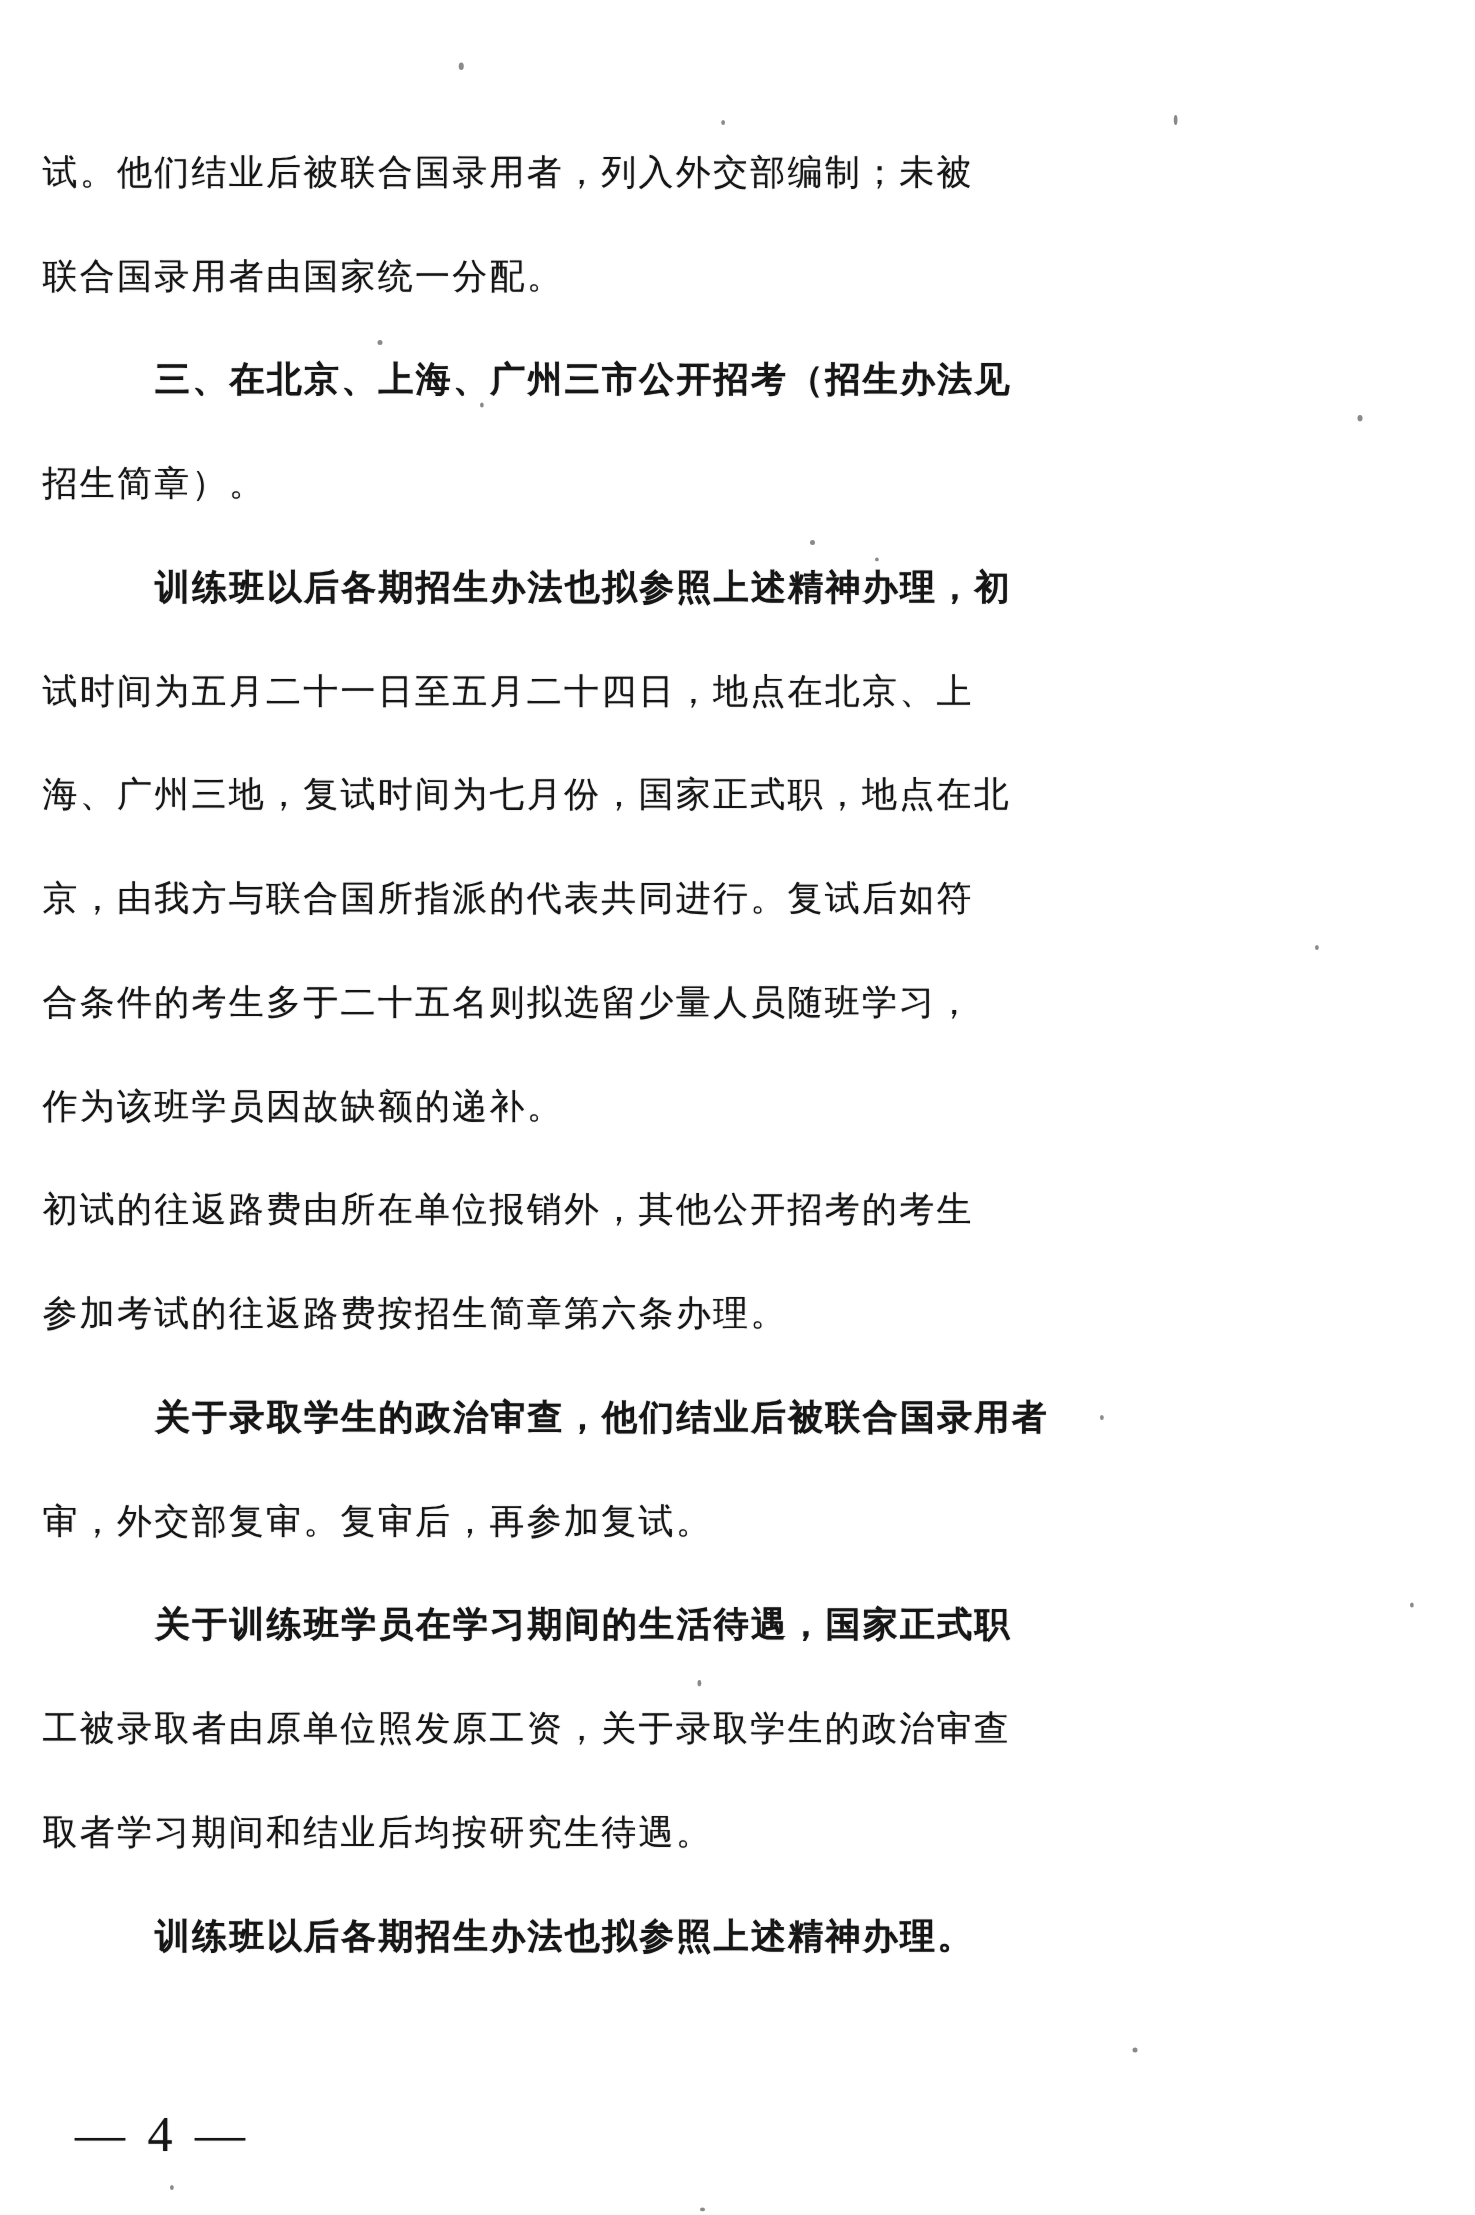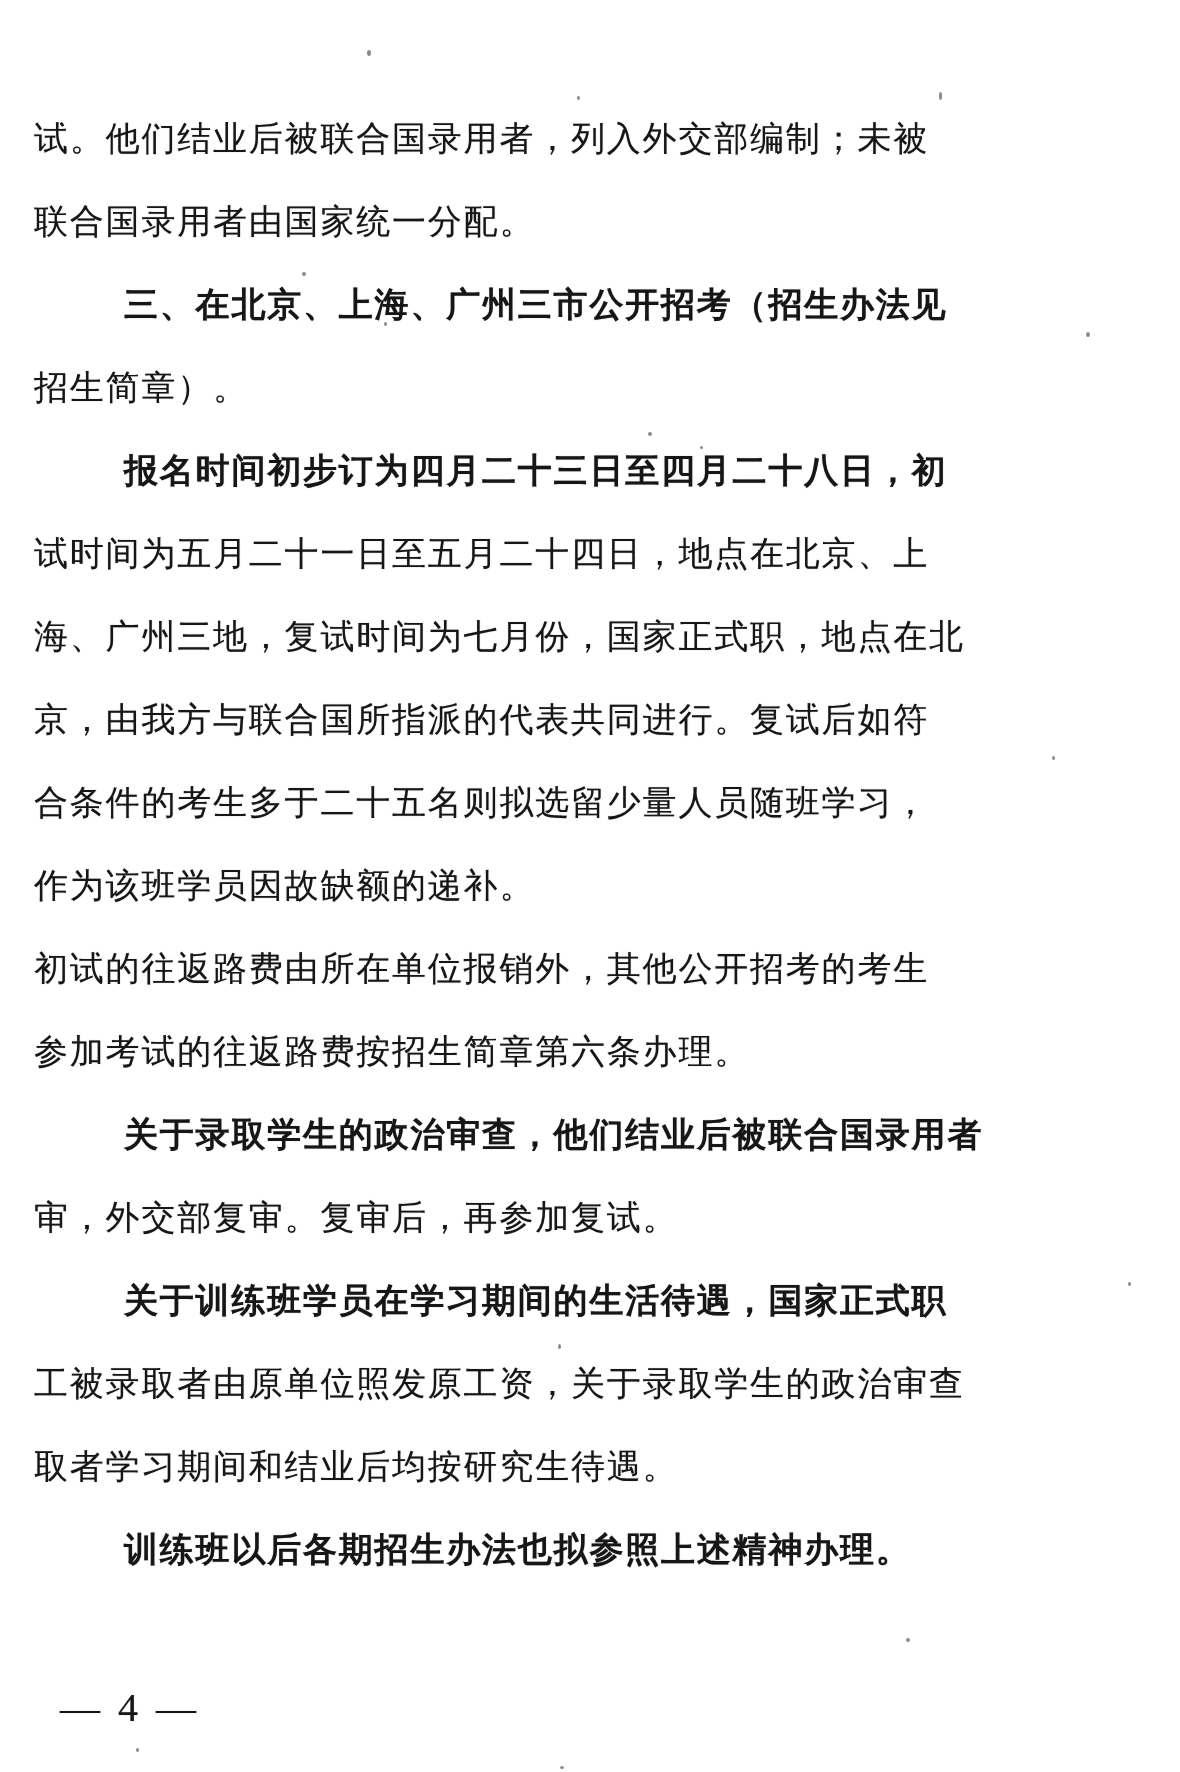--- a/index.html
+++ b/index.html
@@ -21,21 +21,21 @@
   }
   .text-block {
     position: absolute;
     left: 34px;
     top: 97px;
     width: 1126px;
   }
   .line {
     height: 83px;
     line-height: 83px;
-    font-size: 34px;
+    font-size: 28px;
     letter-spacing: 1.8px;
     color: #161616;
     white-space: nowrap;
     text-shadow: 0 0 1px rgba(20,20,20,0.45);
     font-weight: 500;
   }
   .line.indent {
     text-indent: 90px;
     font-weight: bold;
   }
@@ -60,21 +60,21 @@
 </style>
 </head>
 <body>
 
 <div class="page">
   <div class="text-block">
     <div class="line">试。他们结业后被联合国录用者，列入外交部编制；未被</div>
     <div class="line">联合国录用者由国家统一分配。</div>
     <div class="line indent">三、在北京、上海、广州三市公开招考（招生办法见</div>
     <div class="line">招生简章）。</div>
-    <div class="line indent">报名时间初步订为四月二十三日至四月二十八日，初</div>
+    <div class="line indent">训练班以后各期招生办法也拟参照上述精神办理，初</div>
     <div class="line">试时间为五月二十一日至五月二十四日，地点在北京、上</div>
     <div class="line">海、广州三地，复试时间为七月份，国家正式职，地点在北</div>
     <div class="line">京，由我方与联合国所指派的代表共同进行。复试后如符</div>
     <div class="line">合条件的考生多于二十五名则拟选留少量人员随班学习，</div>
     <div class="line">作为该班学员因故缺额的递补。</div>
     <div class="line">初试的往返路费由所在单位报销外，其他公开招考的考生</div>
     <div class="line">参加考试的往返路费按招生简章第六条办理。</div>
     <div class="line indent">关于录取学生的政治审查，他们结业后被联合国录用者</div>
     <div class="line">审，外交部复审。复审后，再参加复试。</div>
     <div class="line indent">关于训练班学员在学习期间的生活待遇，国家正式职</div>

